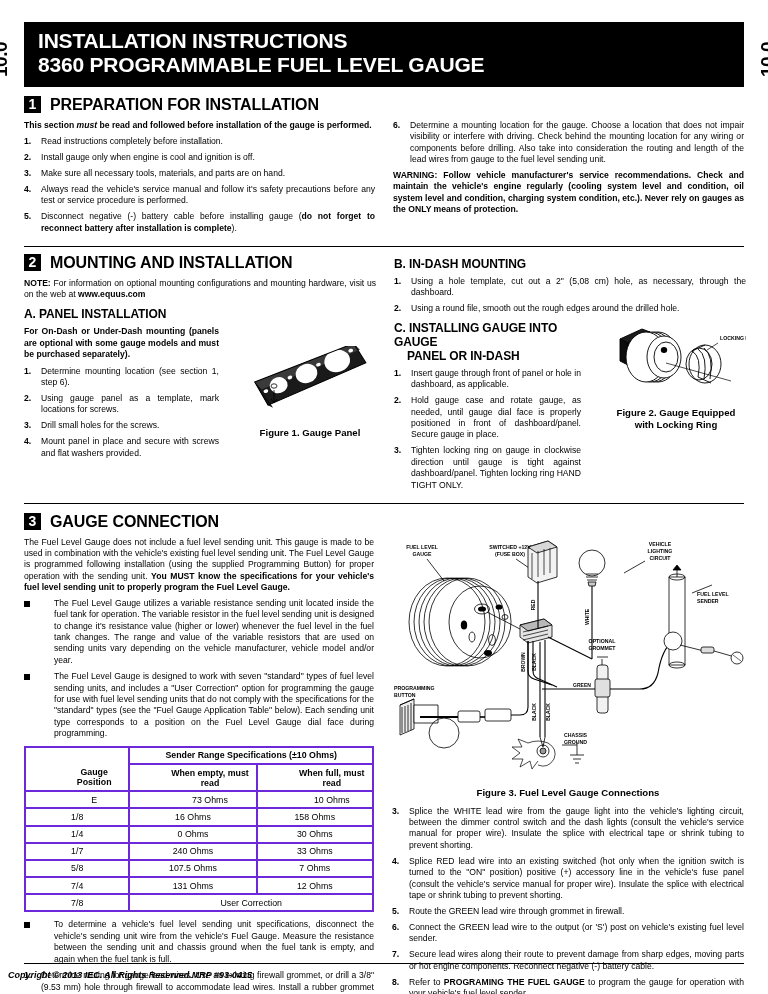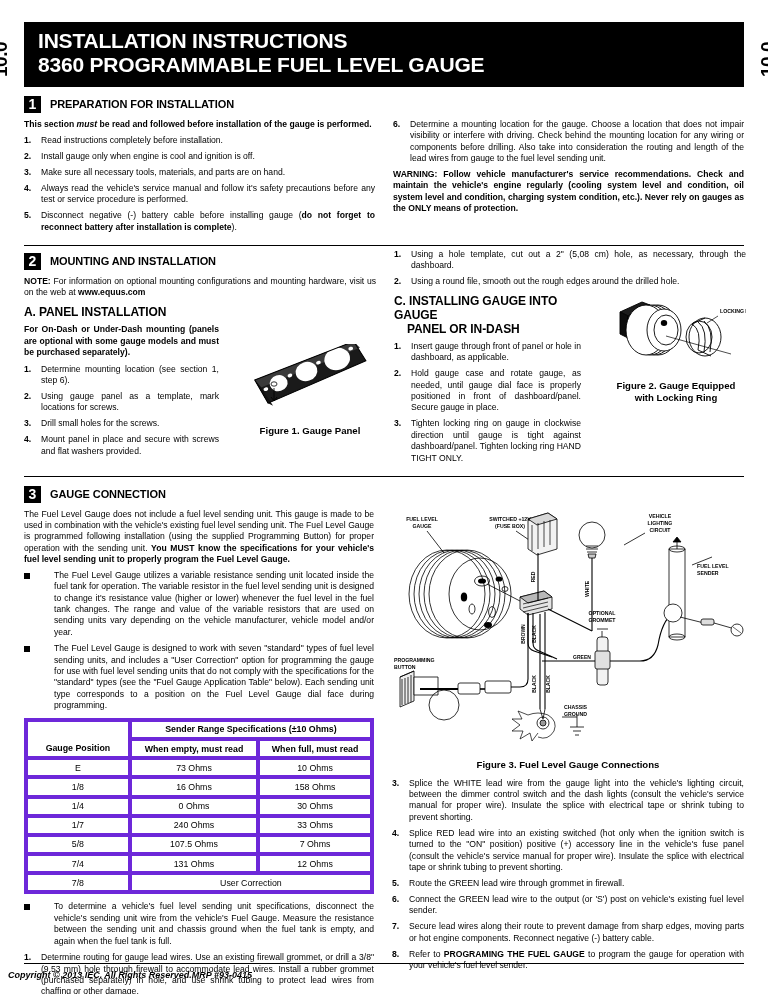--- a/index.html
+++ b/index.html
@@ -59,21 +59,21 @@
     margin: 9px 0 6px 0;
   }
   .sec-num {
     display: inline-block;
     background: #000; color: #fff;
     font-weight: bold; font-size: 14px;
     width: 17px; height: 17px;
     line-height: 17px; text-align: center;
   }
   .sec-title {
-    font-size: 11px; font-weight: bold;
+    font-size: 16px; font-weight: bold;
     letter-spacing: -0.1px;
   }
   .rule {
     border: 0; border-top: 1.6px solid #000;
     margin: 7px 0 0 0;
   }
 
   
   .cols { display: flex; gap: 18px; }
   .col { width: 352px; }
@@ -121,27 +121,27 @@
   }
 
   
   table.spec {
     border-collapse: collapse;
     width: 100%;
     margin: 6px 0 7px 0;
     font-size: 8.8px;
   }
   table.spec th, table.spec td {
-    border: 4px solid #6d28d9;
+    border: 2px solid #6d28d9;
     text-align: center;
     padding: 2.6px 2px;
   }
   table.spec th { font-weight: bold; }
   table.spec .pos-col { width: 30%; }
-  table.spec tr.thick td, table.spec tr.thick th { border-bottom-width: 1.6px; }
+  table.spec tr.thick td, table.spec tr.thick th { border-bottom-width: 1.6px; padding-left: 36px; }
 
   
   .footer {
     position: absolute;
     left: 8px; right: 24px; bottom: 14px;
     display: flex; justify-content: flex-start;
     font-size: 9px; font-weight: bold; font-style: italic;
   }
   .footer-rule {
     position: absolute; left: 24px; right: 24px; bottom: 30px;
@@ -268,20 +268,21 @@
               <path d="M27 53 L30 57 L33 53"></path>
               <ellipse cx="30" cy="40" rx="3" ry="2.2"></ellipse>
             </g>
           </svg>
           <div class="fig-cap">Figure 1. Gauge Panel</div>
         </div>
       </div>
     </div>
 
     <div class="col">
+      <div class="sub-head" style="margin-top:7px">B. IN-DASH MOUNTING</div>
       <ol class="steps">
         <li>
             <span class="n">1.</span>
             <span class="t">Using a hole template, cut out a 2" (5,08 cm) hole, as necessary, through the dashboard.</span>
           </li>
         <li>
             <span class="n">2.</span>
             <span class="t">Using a round file, smooth out the rough edges around the drilled hole.</span>
           </li>
       </ol>

